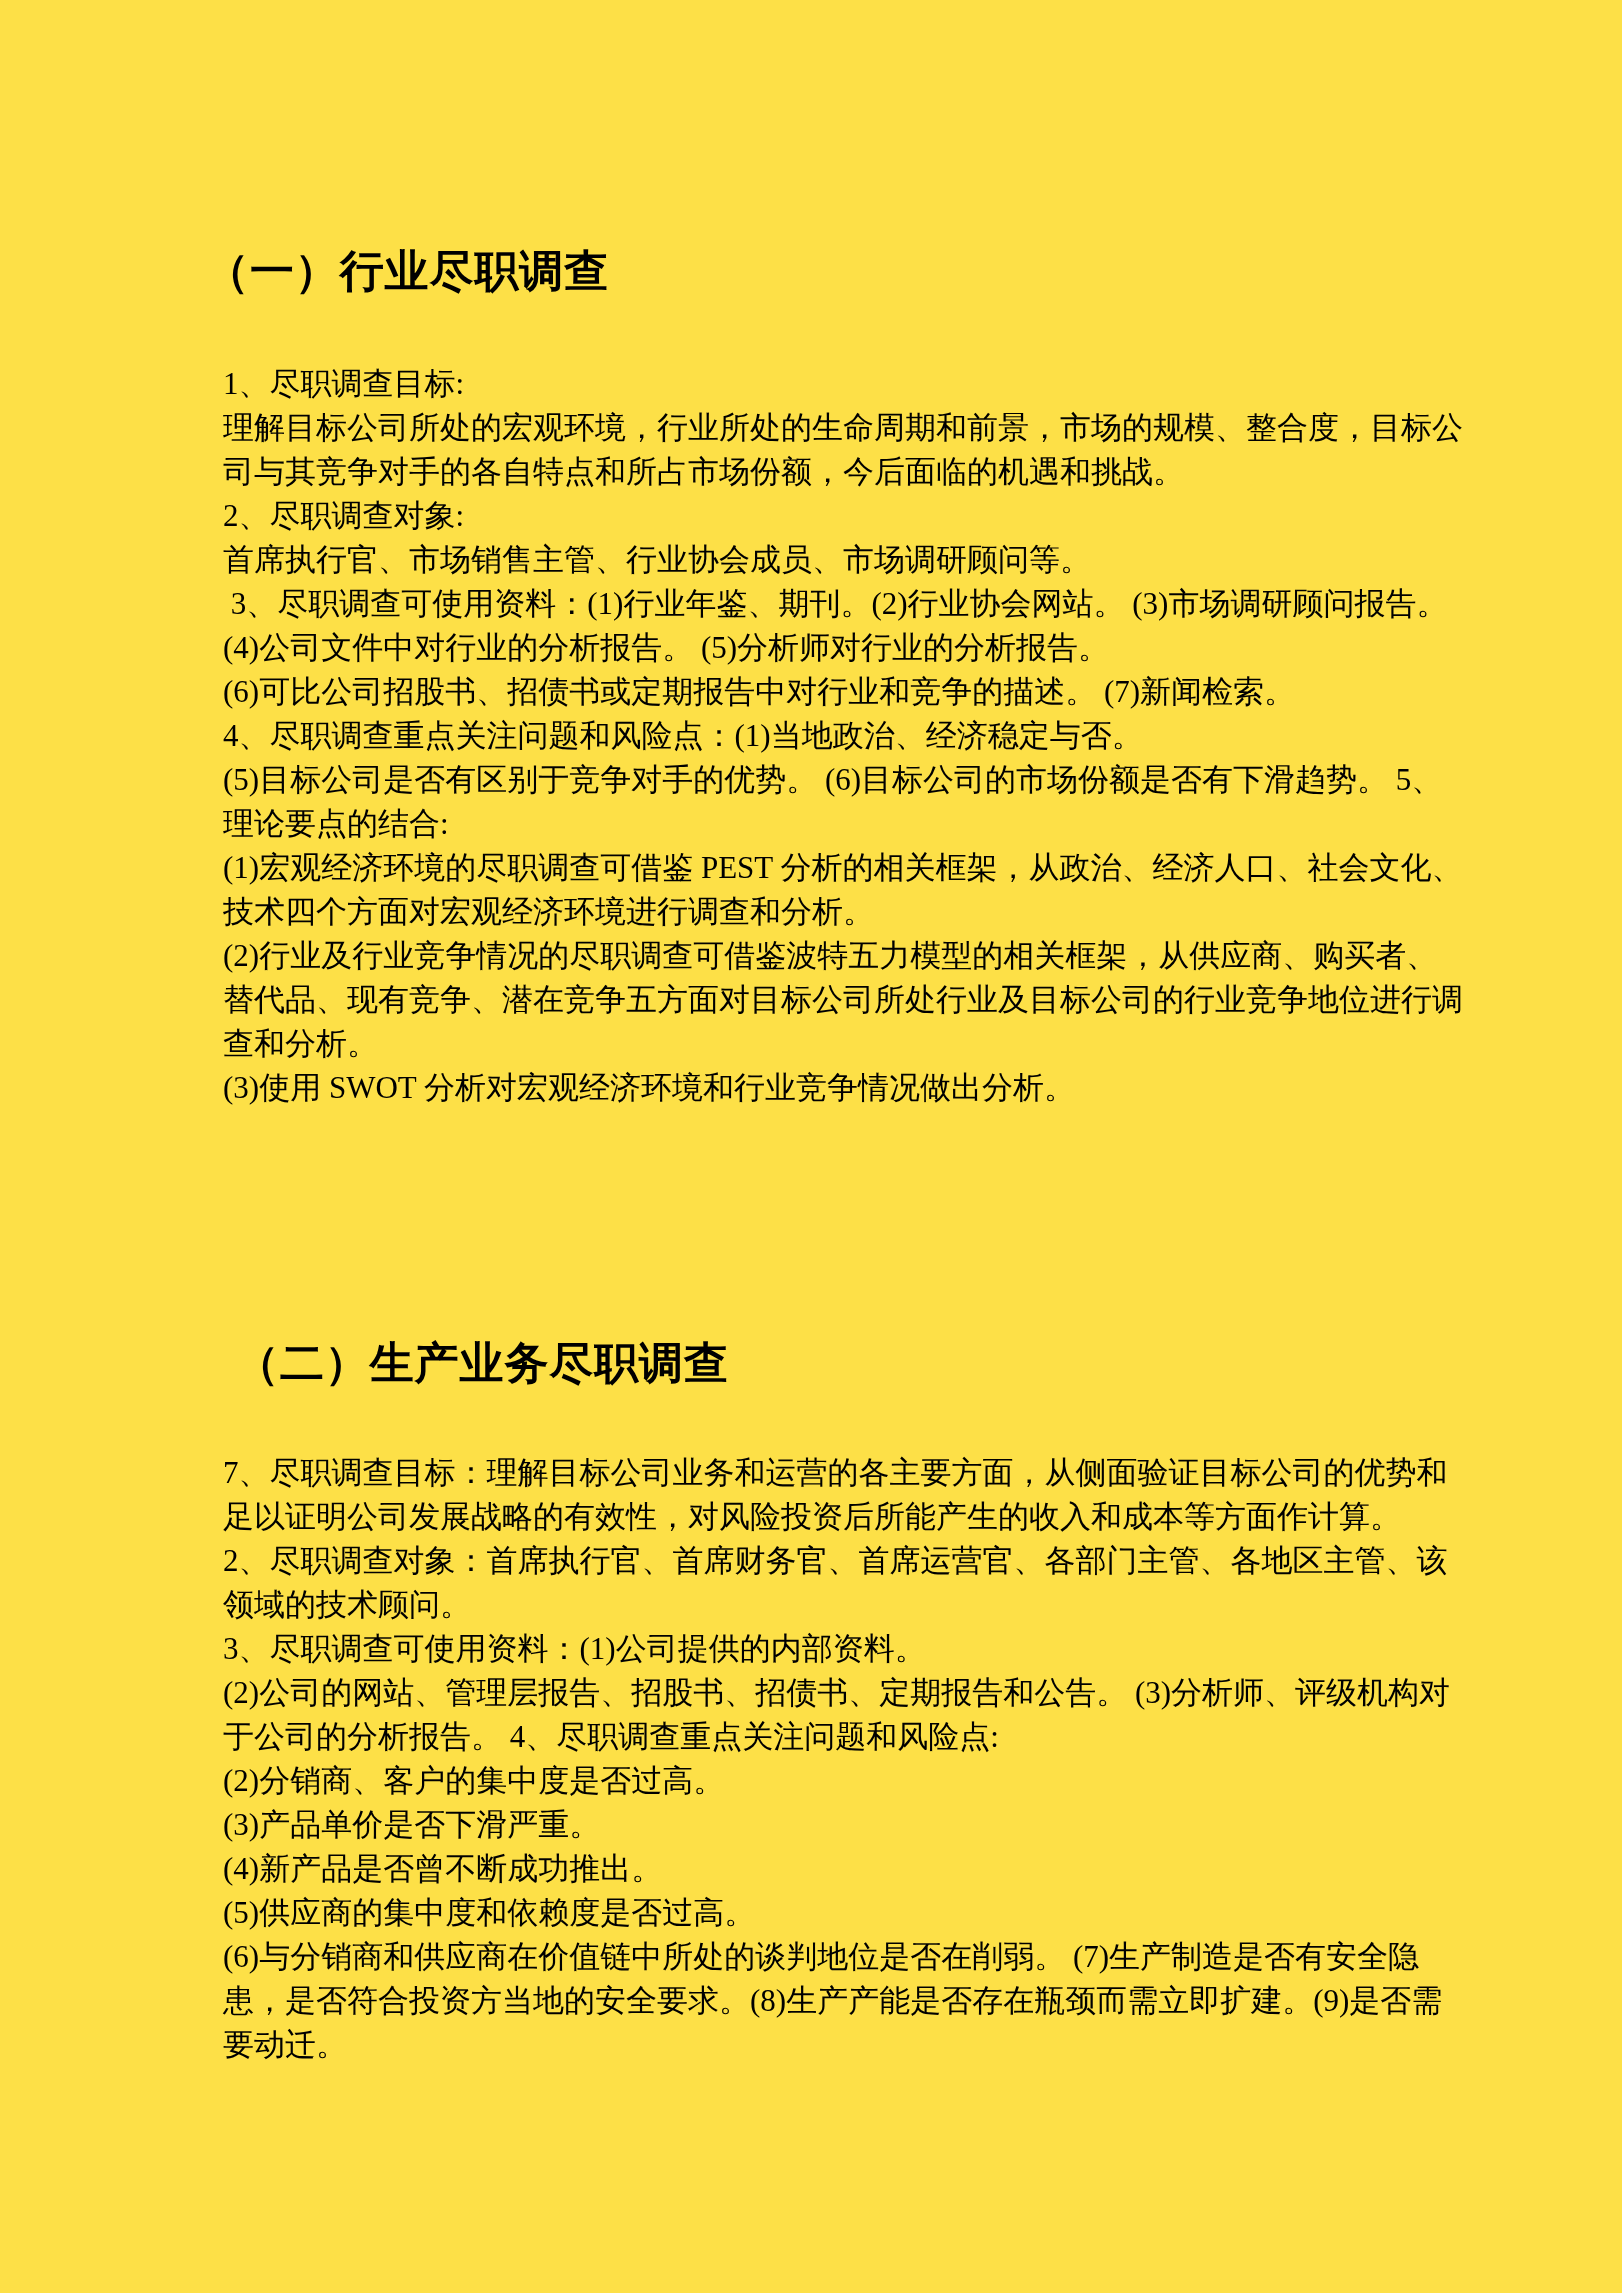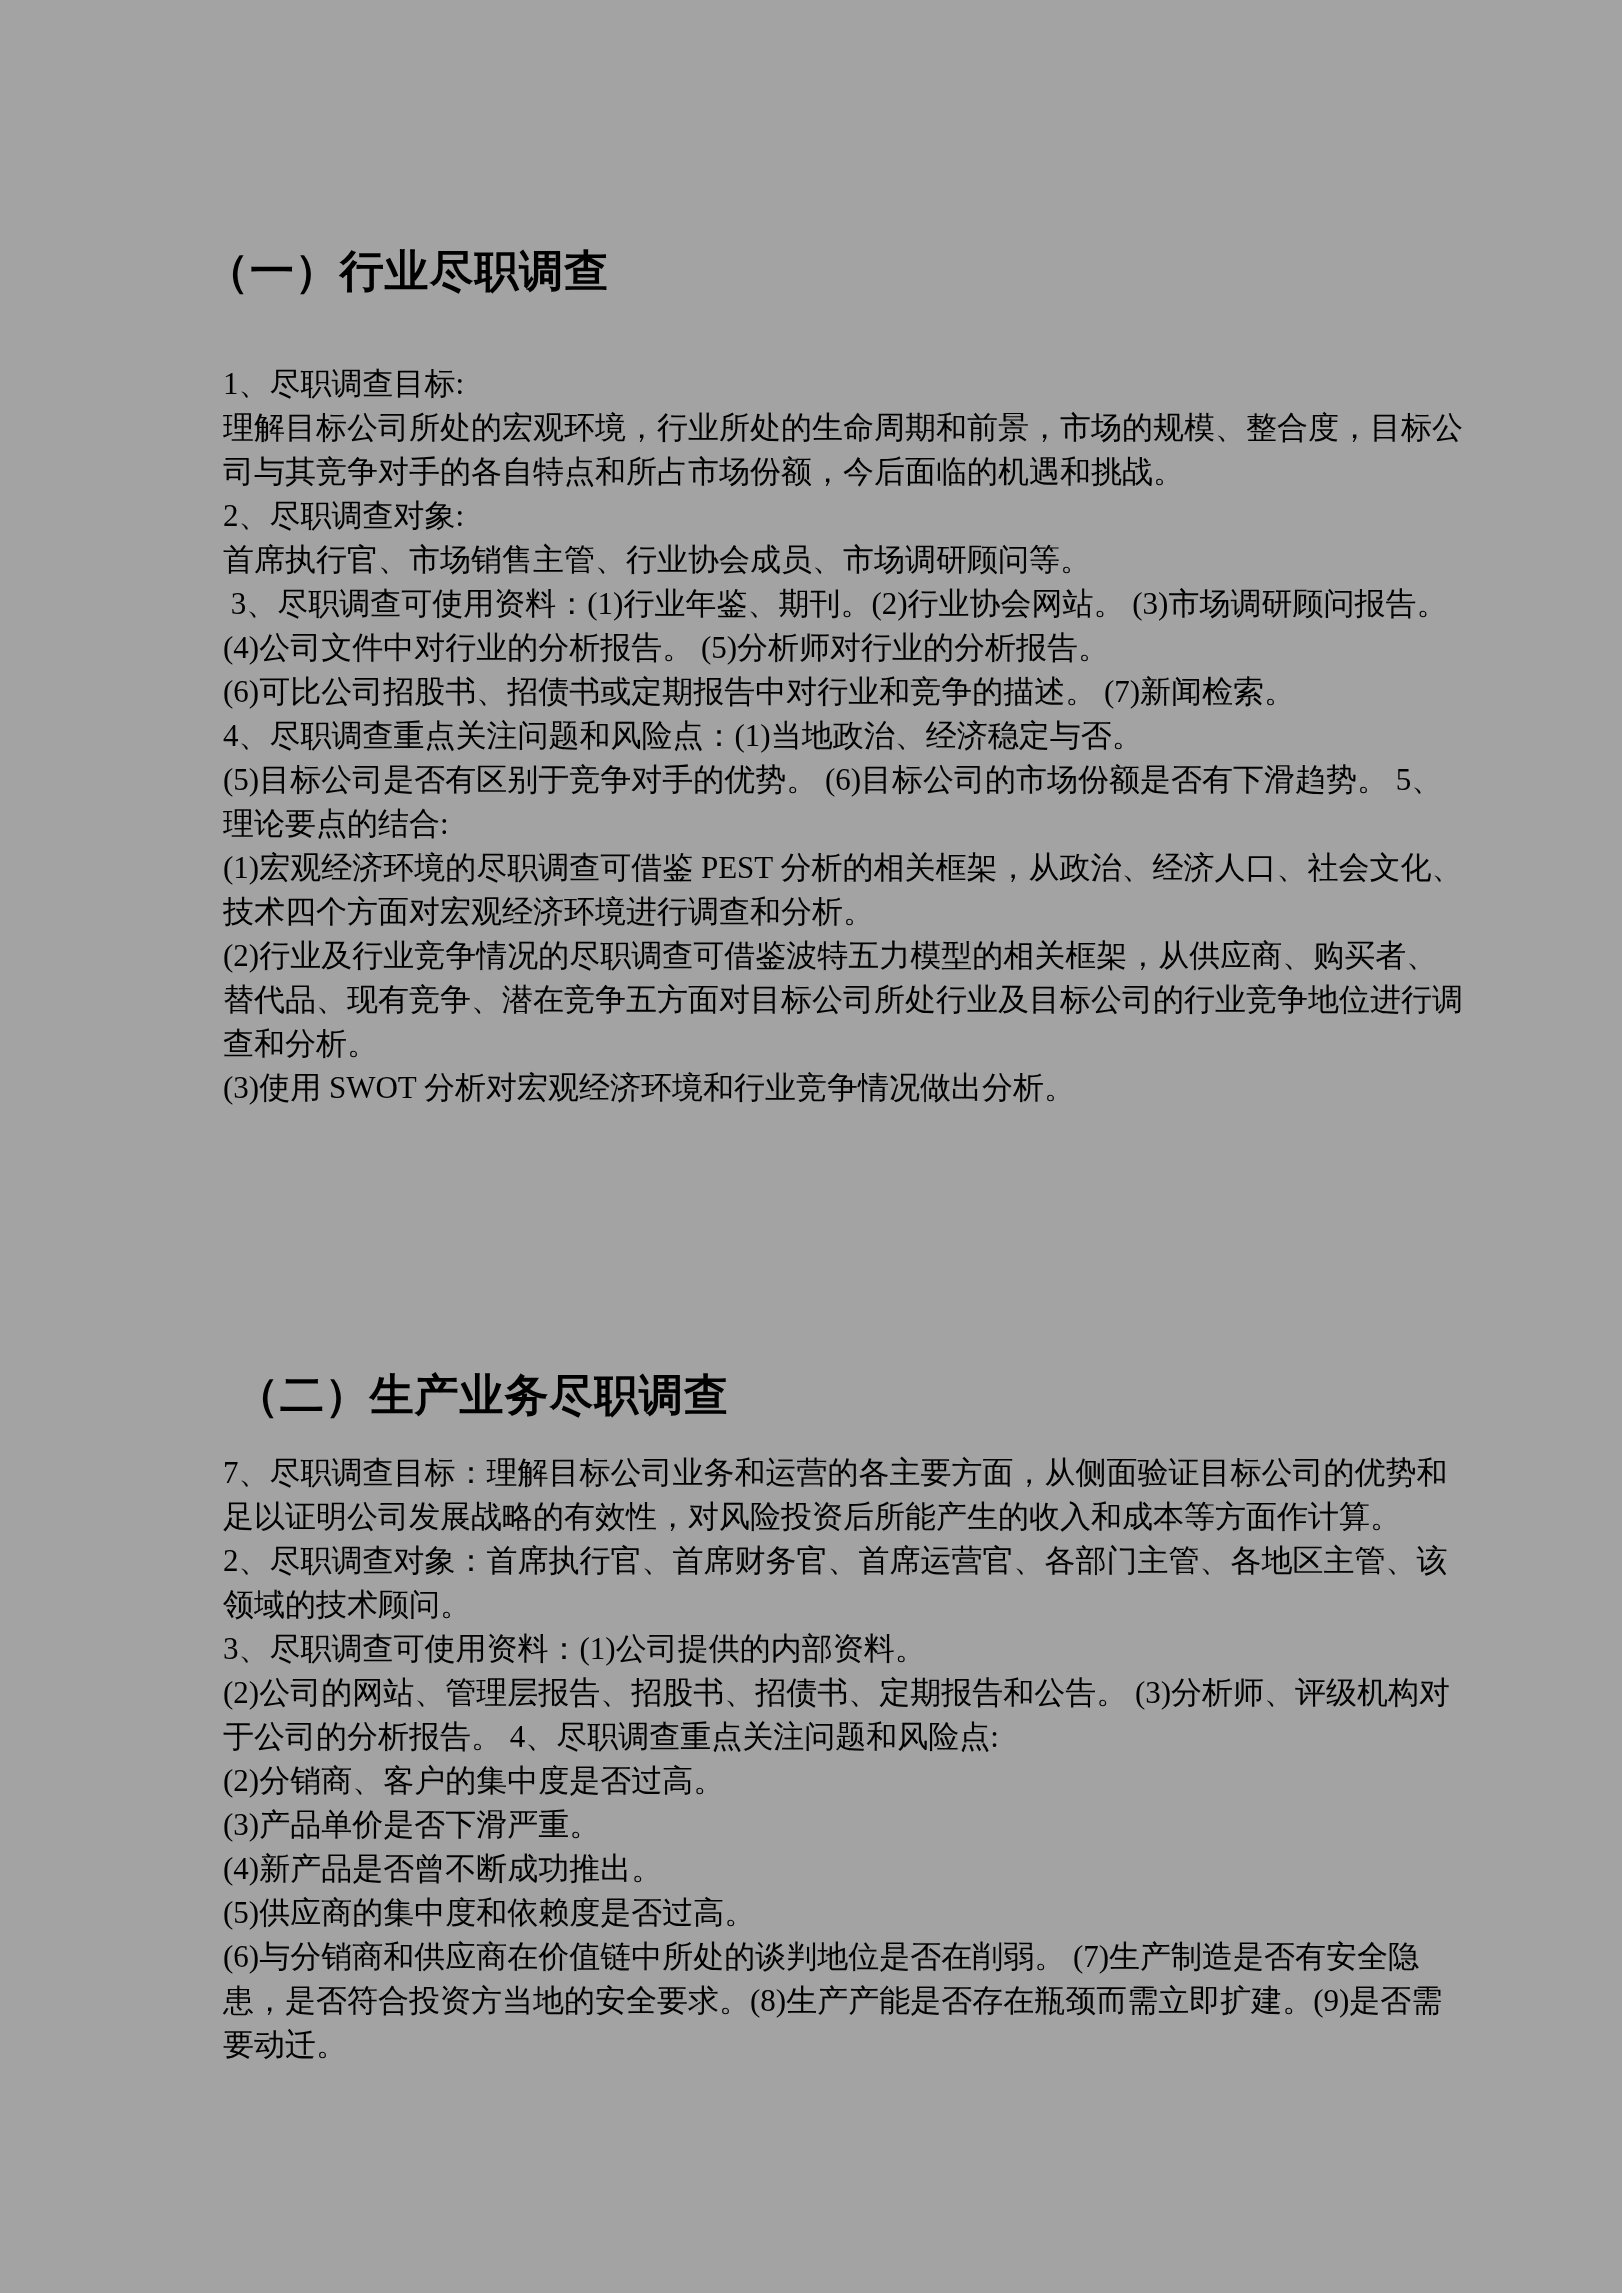--- a/index.html
+++ b/index.html
@@ -4,42 +4,42 @@
 <style>
   html, body {
     margin: 0;
     padding: 0;
     background: #ffffff;
   }
   .page {
     position: relative;
     width: 1623px;
     height: 2294px;
-    background: #a3a3a3;
+    background: #fde047;
     overflow: hidden;
     color: #000000;
   }
   .section {
     position: absolute;
     left: 0;
     width: 1623px;
   }
   .heading {
     position: absolute;
     margin: 0;
     font-family: "Liberation Sans", "DejaVu Sans", sans-serif;
     font-weight: 900;
     font-size: 44px;
     line-height: 51px;
     color: #000000;
     letter-spacing: 0.9px;
     white-space: pre;
   }
   .heading-1 { top: 245px; left: 205px; }
-  .heading-2 { top: 1337px; left: 235px; margin-top: 32px; }
+  .heading-2 { top: 1337px; left: 235px; }
   .body-block {
     position: absolute;
     left: 195px;
     width: 1246px;
     font-family: "Liberation Serif", "DejaVu Serif", serif;
     font-size: 31px;
     line-height: 44px;
     color: #000000;
     margin-left: 28px;
   }

